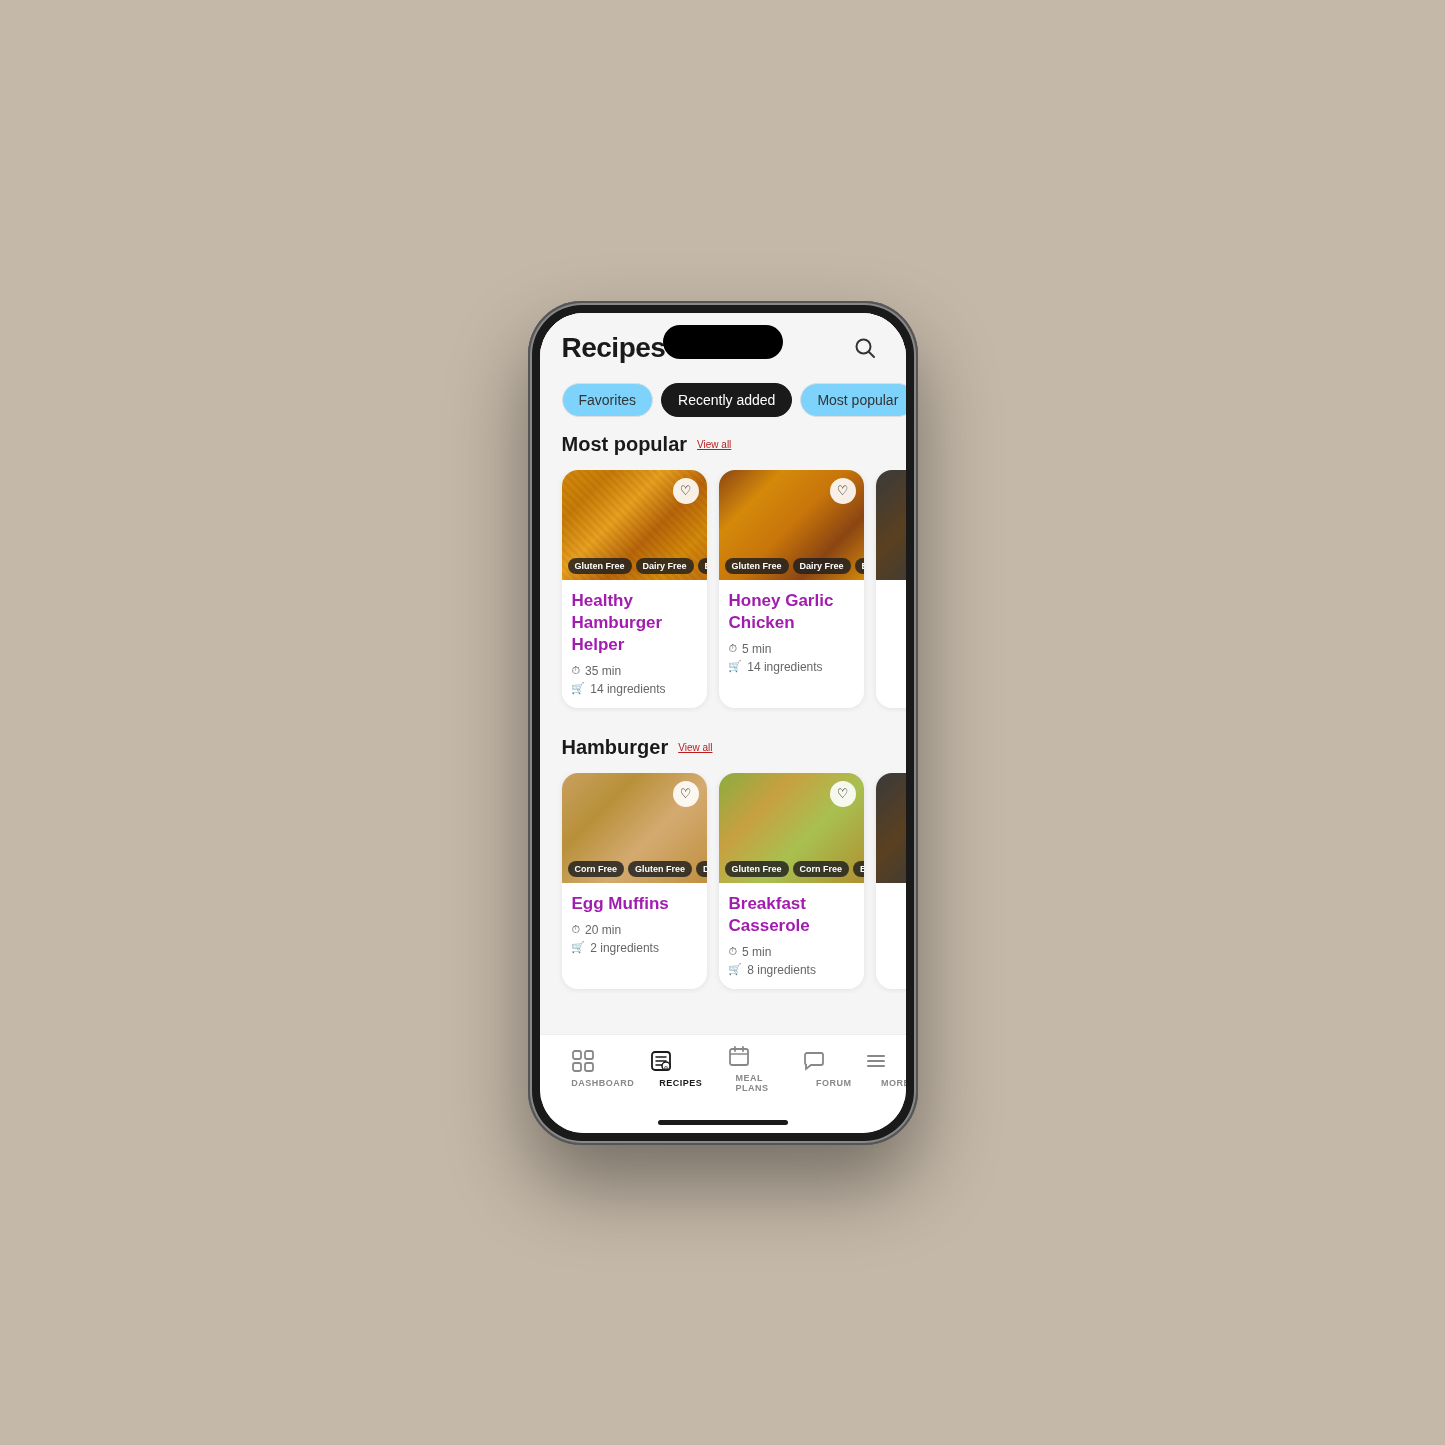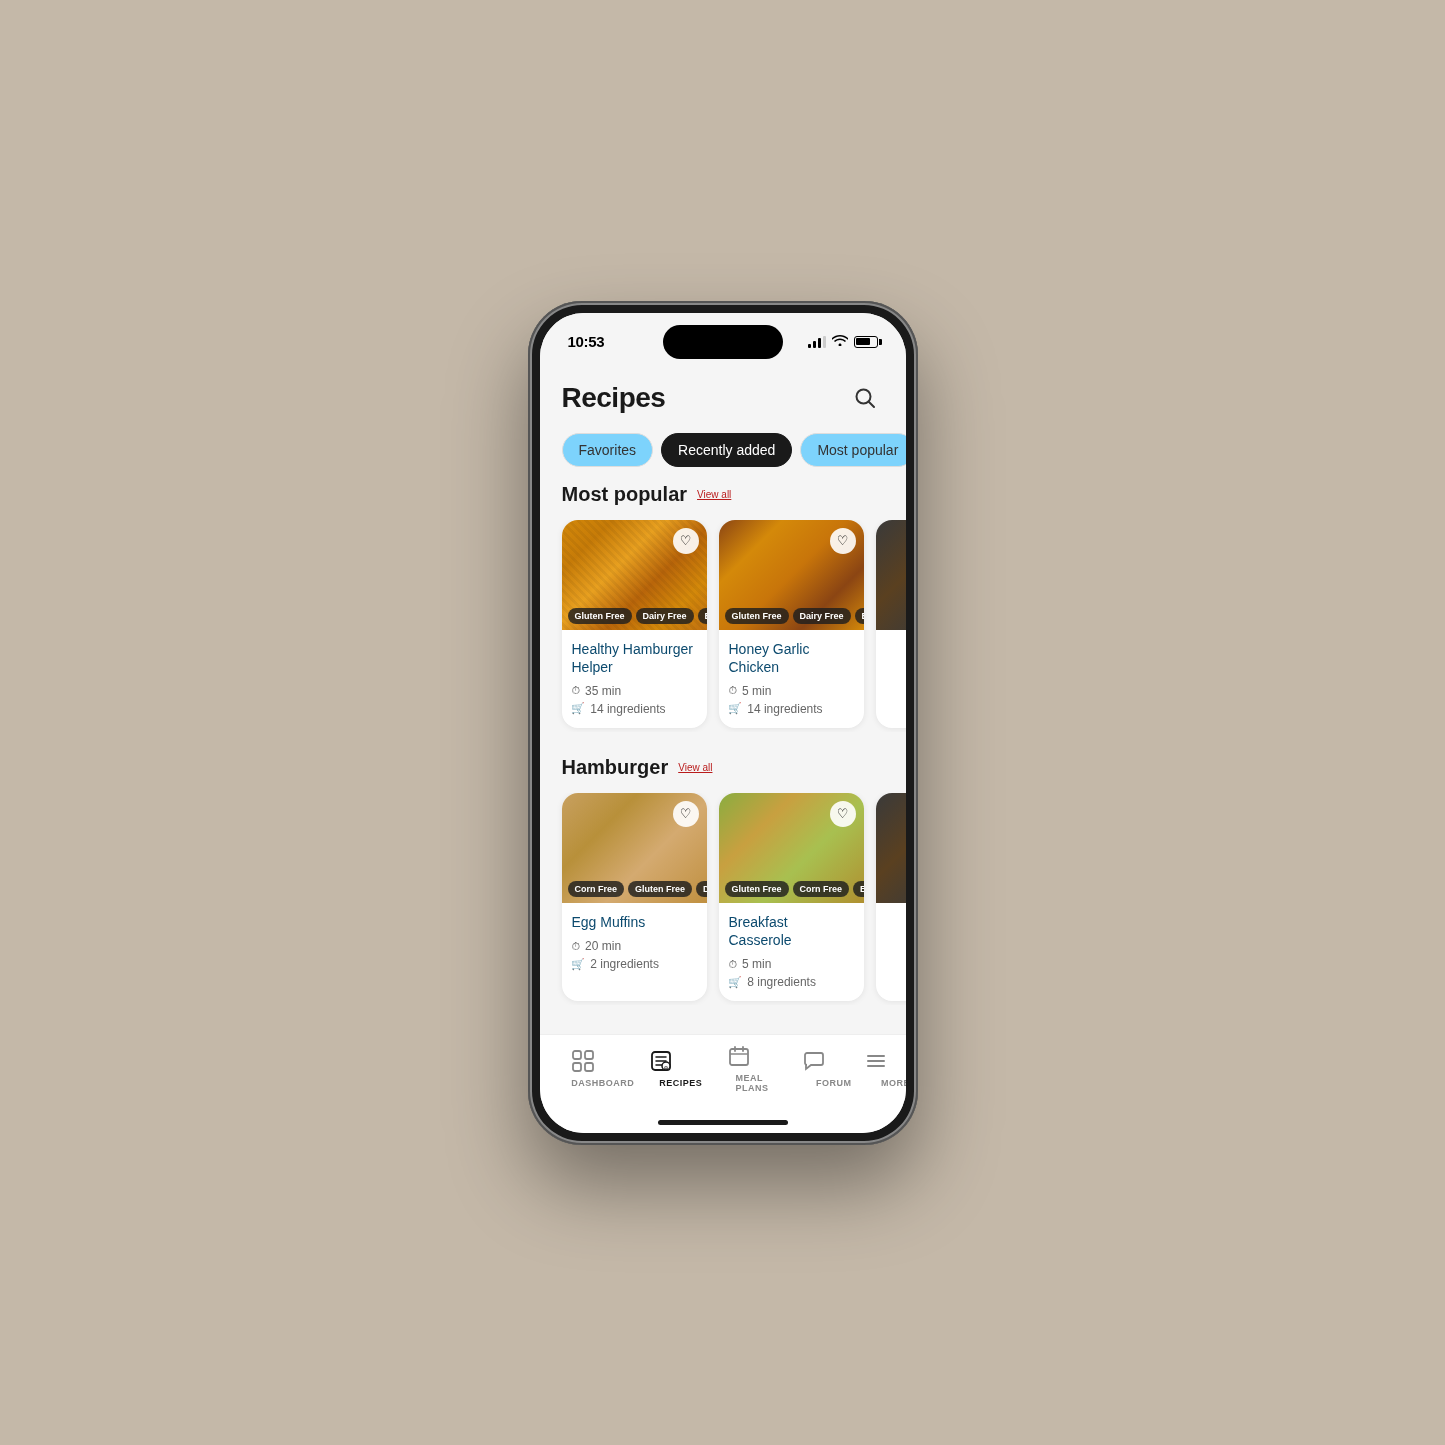--- a/index.html
+++ b/index.html
@@ -306,23 +306,23 @@
       align-items: center;
       justify-content: center;
       font-size: 13px;
     }
 
     .card-body {
       padding: 10px 10px 12px;
     }
 
     .card-name {
-      font-size: 14px;
-      font-weight: 400;
-      color: #0c4a6e;
+      font-size: 17px;
+      font-weight: 700;
+      color: #a21caf;
       margin-bottom: 8px;
       line-height: 1.3;
     }
 
     .card-meta {
       display: flex;
       flex-direction: column;
       gap: 4px;
     }
 
@@ -397,41 +397,20 @@
       border-radius: 3px;
     }
   </style>
 </head>
 <body>
 
 <div class="phone-outer">
   <div class="phone-inner">
     <div class="dynamic-island"></div>
 
-    <div class="status-bar">
-      <span class="status-time">10:53</span>
-      <div class="status-icons">
-        <div class="signal-bars">
-          <div class="signal-bar" style="height:4px"></div>
-          <div class="signal-bar" style="height:7px"></div>
-          <div class="signal-bar" style="height:10px"></div>
-          <div class="signal-bar" style="height:12px; background:#ccc"></div>
-        </div>
-        <span style="font-size:13px;">
-          <svg width="16" height="12" viewBox="0 0 16 12" fill="none">
-            <path d="M8 9.5C8.83 9.5 9.5 10.17 9.5 11S8.83 12.5 8 12.5 6.5 11.83 6.5 11 7.17 9.5 8 9.5z" fill="#000"></path>
-            <path d="M8 6C9.93 6 11.68 6.8 12.95 8.07L14.02 7C12.47 5.45 10.34 4.5 8 4.5s-4.47.95-6.02 2.5L3.05 8.07C4.32 6.8 6.07 6 8 6z" fill="#000"></path>
-            <path d="M8 2.5C11.07 2.5 13.83 3.77 15.8 5.8L16.83 4.73C14.6 2.44 11.46 1 8 1S1.4 2.44-.83 4.73L.2 5.8C2.17 3.77 4.93 2.5 8 2.5z" fill="#000"></path>
-          </svg>
-        </span>
-        <div class="battery-icon">
-          <div class="battery-fill"></div>
-        </div>
-      </div>
-    </div>
 
     <div class="app-content">
 
       <div class="app-header">
         <h1 class="app-title">Recipes</h1>
         <button class="search-btn">
           <svg width="22" height="22" viewBox="0 0 22 22" fill="none">
             <circle cx="9.5" cy="9.5" r="7" stroke="#333" stroke-width="2"></circle>
             <line x1="14.5" y1="14.5" x2="20" y2="20" stroke="#333" stroke-width="2" stroke-linecap="round"></line>
           </svg>

